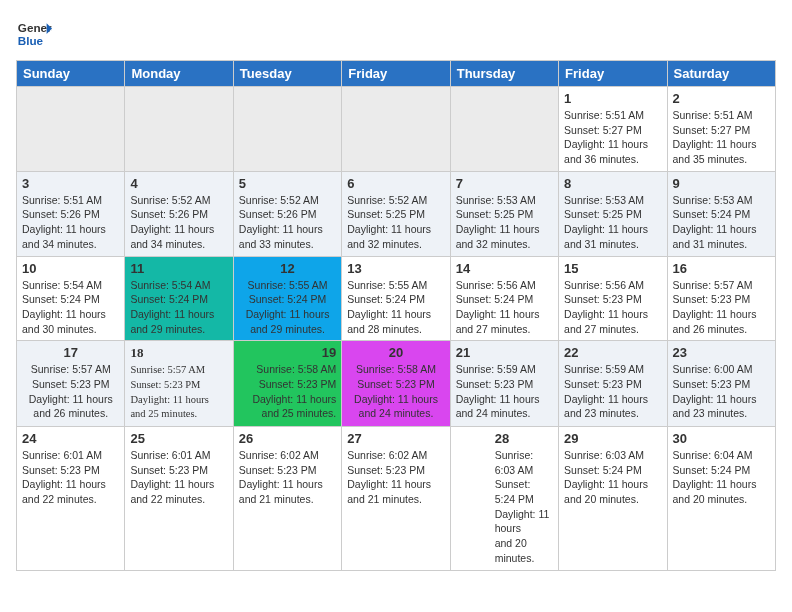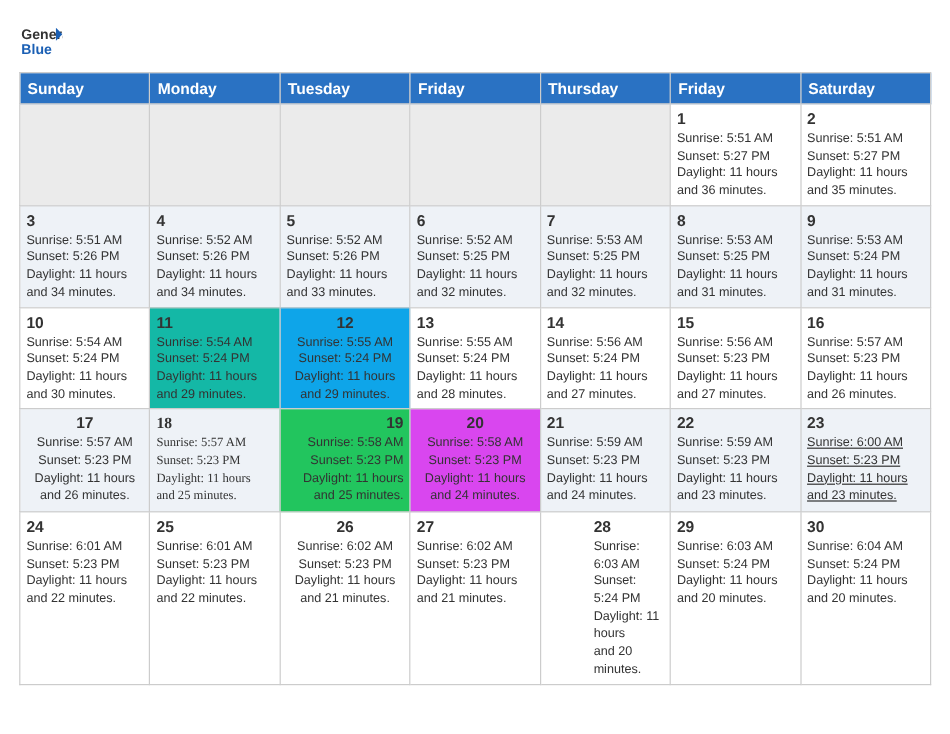--- a/index.html
+++ b/index.html
@@ -269,42 +269,42 @@
         </td>
         <td style="background: rgb(238, 242, 247);">
           <span class="day-num">22</span>
           <div class="day-info" style="white-space: pre-line;">Sunrise: 5:59 AM
 Sunset: 5:23 PM
 Daylight: 11 hours
 and 23 minutes.</div>
         </td>
         <td style="background: rgb(238, 242, 247);">
           <span class="day-num">23</span>
-          <div class="day-info" style="white-space: pre-line; text-decoration: underline;">Sunrise: 6:00 AM
+          <div class="day-info" style="white-space: pre-line;">Sunrise: 6:00 AM
 Sunset: 5:23 PM
 Daylight: 11 hours
 and 23 minutes.</div>
         </td>
       </tr>
       <tr>
         <td style="background: rgb(255, 255, 255);">
           <span class="day-num">24</span>
           <div class="day-info" style="white-space: pre-line;">Sunrise: 6:01 AM
 Sunset: 5:23 PM
 Daylight: 11 hours
 and 22 minutes.</div>
         </td>
         <td style="background: rgb(255, 255, 255);">
           <span class="day-num">25</span>
           <div class="day-info" style="white-space: pre-line;">Sunrise: 6:01 AM
 Sunset: 5:23 PM
 Daylight: 11 hours
 and 22 minutes.</div>
         </td>
-        <td style="background: rgb(255, 255, 255); text-align: center;">
+        <td style="background: rgb(255, 255, 255);">
           <span class="day-num">26</span>
           <div class="day-info" style="white-space: pre-line;">Sunrise: 6:02 AM
 Sunset: 5:23 PM
 Daylight: 11 hours
 and 21 minutes.</div>
         </td>
         <td style="background: rgb(255, 255, 255);">
           <span class="day-num">27</span>
           <div class="day-info" style="white-space: pre-line;">Sunrise: 6:02 AM
 Sunset: 5:23 PM

